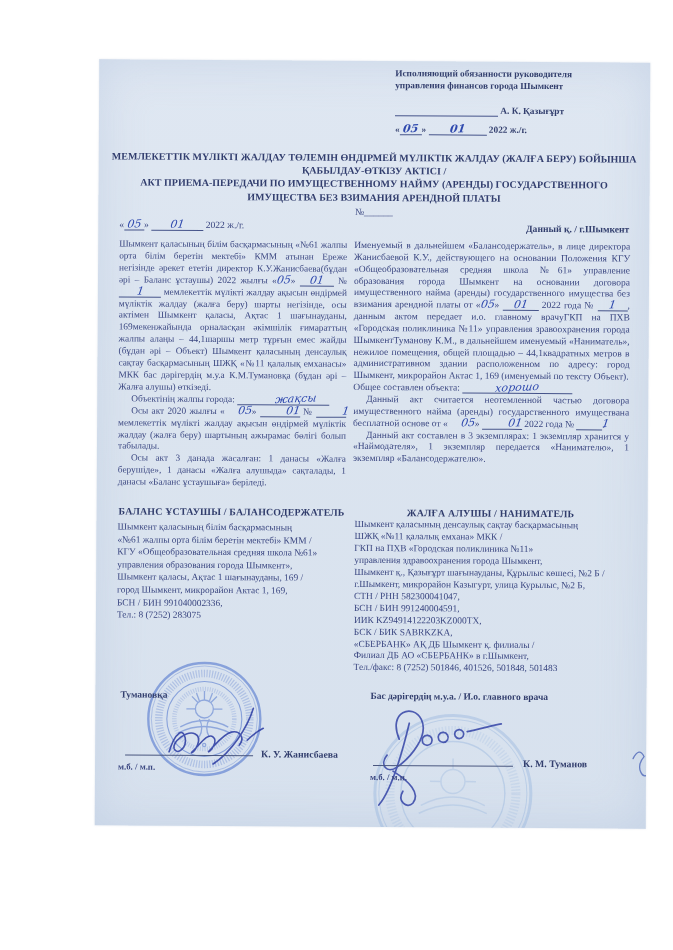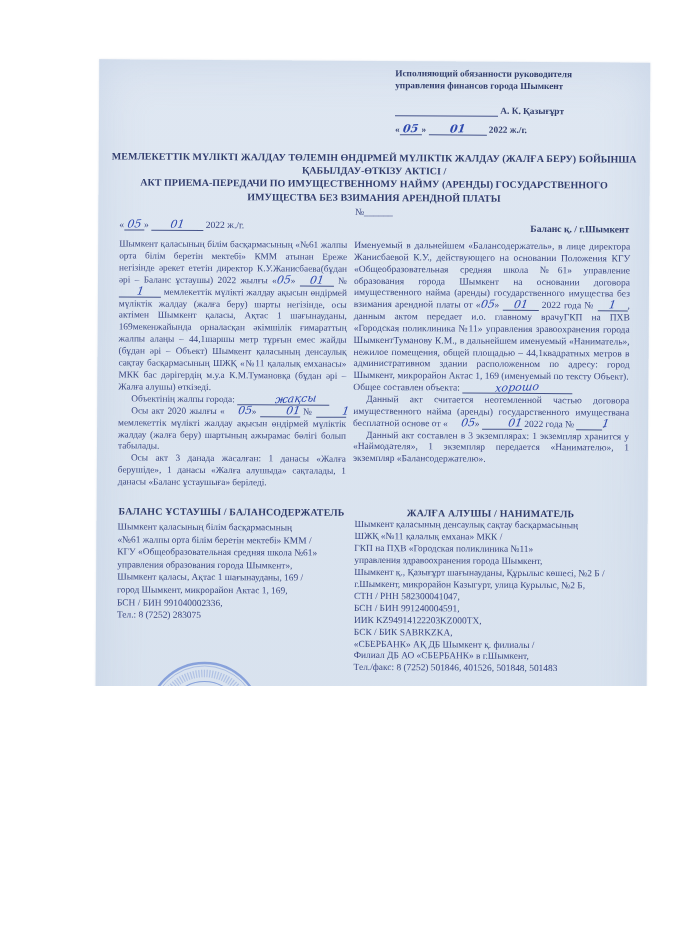--- a/index.html
+++ b/index.html
@@ -1,17 +1,17 @@
 <!DOCTYPE html>
 <html><head>
 <meta charset="utf-8">
 <style>
   html,body{margin:0;padding:0;}
   body{background:#ffffff;font-family:"Liberation Serif", serif;}
-  .screenshot{position:relative;width:673px;height:686px;background:#ffffff;overflow:hidden;}
+  .screenshot{position:relative;width:673px;height:950px;background:#ffffff;overflow:hidden;}
   .page{
     position:absolute;left:97px;top:61px;width:551px;height:766px;
     background:linear-gradient(178deg,#dfe7f2 0%,#dbe4ef 45%,#d7e1ee 100%);
     transform:rotate(.35deg);
     box-shadow:inset 0 0 46px rgba(176,193,219,.45), 0 0 2px rgba(160,175,200,.35);
     overflow:hidden;
     color:#3a4680;
   }
   .abs{position:absolute;}
   .b{font-weight:bold;color:#333f6e;}
@@ -74,21 +74,21 @@
     </div>
 
     <div class="abs numline">№______</div>
 
     <div class="abs daterow">
       <span class="qz">
         <span>«</span><span class="blank" style="width:20px;"><span class="hw">05</span></span><span>»</span>
         <span class="blank" style="width:52px;"><span class="hw">01</span></span>
         <span>2022 ж./г.</span>
       </span>
-      <span class="place">Баланс қ. / г.Шымкент</span>
+      <span class="place">Данный қ. / г.Шымкент</span>
     </div>
 
     <div class="col lcol">
       <p><span>Шымкент қаласының білім басқармасының «№61 жалпы орта білім беретін мектебі» КММ атынан Ереже негізінде әрекет ететін директор К.У.Жанисбаева(бұдан әрі – Баланс ұстаушы) 2022 жылғы «</span><span class="hw">05</span><span>» </span><span class="blank" style="width:34px;"><span class="hw">01</span></span><span> № </span><span class="blank" style="width:42px;"><span class="hw">1</span></span><span> мемлекеттік мүлікті жалдау ақысын өндірмей мүліктік жалдау (жалға беру) шарты негізінде, осы актімен Шымкент қаласы, Ақтас 1 шағынауданы, 169мекенжайында орналасқан әкімшілік ғимараттың жалпы алаңы – 44,1шаршы метр тұрғын емес жайды (бұдан әрі – Объект) Шымкент қаласының денсаулық сақтау басқармасының ШЖҚ «№11 қалалық емханасы» МКК бас дәрігердің м.у.а К.М.Тумановқа (бұдан әрі – Жалға алушы) өткізеді.</span></p>
       <p class="ind"><span>Объектінің жалпы города: </span><span class="blank" style="width:92px;"><span class="hw">жақсы</span></span></p>
       <p class="ind"><span>Осы акт 2020 жылғы «</span><span class="hw">05</span><span>» </span><span class="blank" style="width:40px;"><span class="hw">01</span></span><span> № </span><span class="blank" style="width:30px;"><span class="hw">1</span></span><span> мемлекеттік мүлікті жалдау ақысын өндірмей мүліктік жалдау (жалға беру) шартының ажырамас бөлігі болып табылады.</span></p>
       <p class="ind">Осы акт 3 данада жасалған: 1 данасы «Жалға берушіде», 1 данасы «Жалға алушыда» сақталады, 1 данасы «Баланс ұстаушыға» беріледі.</p>
     </div>
 
     <div class="col rcol">
@@ -154,21 +154,21 @@
         <circle cx="82" cy="82" r="63" stroke-width="9" stroke-dasharray="1.4 1.7" opacity=".55"></circle>
         <g stroke-width="1.5" opacity=".8">
           <circle cx="82" cy="70" r="12"></circle>
           <path d="M82,58 v-11 M70,70 h-11 M94,70 h11"></path>
           <path d="M50,94 Q82,77 114,94"></path>
           <path d="M48,102 Q82,85 116,102"></path>
         </g>
       </g>
     </svg>
 
-    <div class="abs sigtitle" style="left:25px;top:630px;">Городская</div>
+    <div class="abs sigtitle" style="left:25px;top:630px;">Тумановқа</div>
     <svg class="abs" style="left:66px;top:634px;" width="135" height="88" viewBox="0 0 135 88">
       <g stroke="#2a3aa2" stroke-width="1.6" fill="none" stroke-linecap="round" opacity=".85">
         <path d="M8,58 C14,38 22,34 24,44 C26,54 16,62 13,55 C11,48 26,36 34,40 C42,44 34,58 30,59 C38,52 46,38 52,43 C57,47 50,57 47,58 C55,50 62,40 70,38 C79,36 84,44 78,51"></path>
         <path d="M92,14 C86,34 70,58 52,70"></path>
         <path d="M86,46 q8,-8 16,-12"></path>
       </g>
     </svg>
     <span class="abs sig-underline" style="left:30px;top:695px;width:128px;"></span>
     <div class="abs signame" style="left:166px;top:688px;">К. У. Жанисбаева</div>
     <div class="abs mp" style="left:23px;top:702px;">м.б. / м.п.</div>

